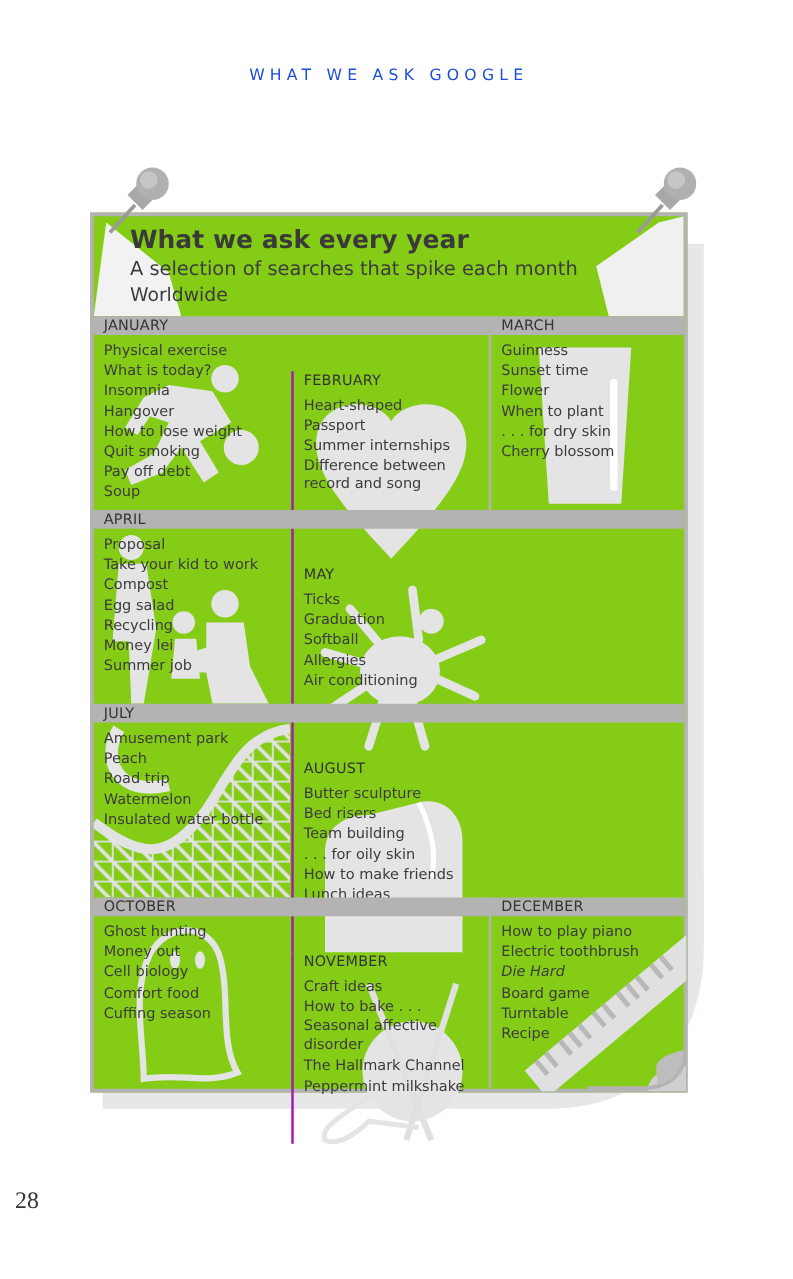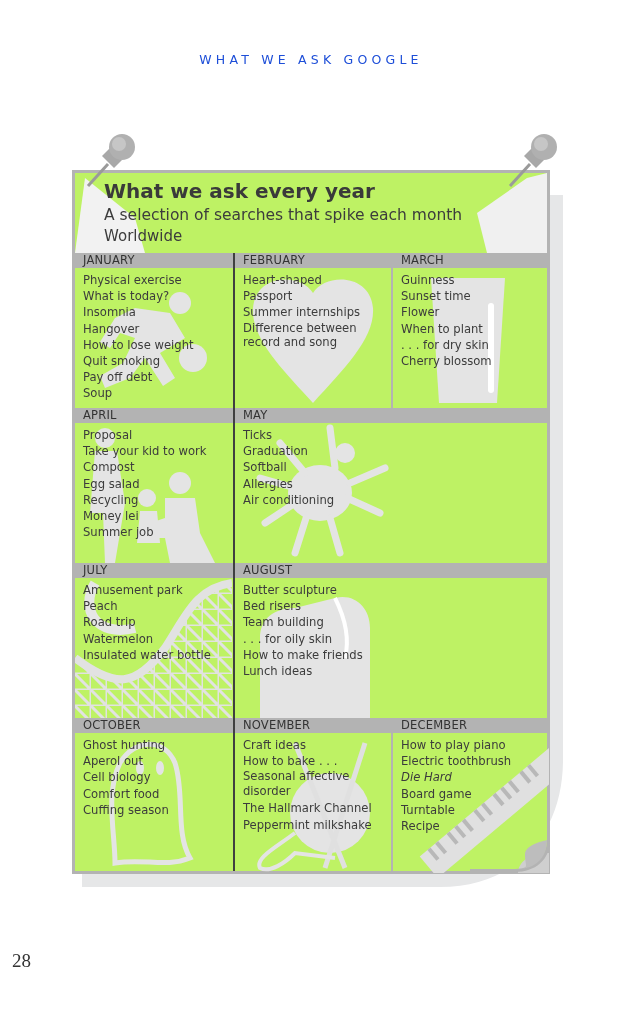--- a/index.html
+++ b/index.html
@@ -4,32 +4,32 @@
   <style>
     html, body { margin:0; padding:0; background:#ffffff; }
     body { width:634px; height:1023px; position:relative; overflow:hidden; font-family:"DejaVu Sans", sans-serif; color:#3c3c3c; }
     .running-head { position:absolute; top:52px; left:0; width:622px; text-align:center; font-family:"DejaVu Sans", sans-serif; font-size:12.5px; letter-spacing:4.2px; color:#1d4ed8; }
     .page-number { position:absolute; top:950px; left:12px; width:634px; font-family:"Liberation Serif", serif; font-size:19px; color:#333; }
 
     .shadow-right { position:absolute; left:549px; top:195px; width:14px; height:560px; background:#e6e7e8; }
     .shadow-bottom { position:absolute; left:82px; top:872px; width:360px; height:15px; background:#e6e7e8; }
     .shadow-curve { position:absolute; left:400px; top:700px; width:165px; height:187px; }
 
-    .card { position:absolute; left:72px; top:170px; width:472px; height:698px; border:3px solid #b3b3b3; border-bottom-right-radius:0; background:#bef264; }
+    .card { position:absolute; left:72px; top:170px; width:472px; height:698px; border:3px solid #b3b3b3; border-bottom-right-radius:0; background:#84cc16; }
     .card-header { position:absolute; left:0; top:0; width:472px; height:80px; }
     .card-title { position:absolute; left:29px; top:6px; font-family:"DejaVu Sans", sans-serif; font-weight:bold; font-size:20px; color:#3a3a3a; white-space:nowrap; }
     .card-subtitle { position:absolute; left:29px; top:33px; font-size:15.5px; color:#3c3c3c; white-space:nowrap; }
     .card-region { position:absolute; left:29px; top:54px; font-size:15px; color:#3c3c3c; white-space:nowrap; }
 
     .grid { position:absolute; left:0; top:80px; width:472px; height:618px; }
     .row { position:absolute; left:0; width:472px; height:155px; }
     .month-bar { position:absolute; left:0; top:0; width:472px; height:15px; background:#b3b3b3; }
     .cell { position:absolute; top:0; height:155px; }
     .cell.c0 { left:0; width:157px; }
-    .cell.c1 { left:158px; width:157px; border-left:2px solid #404040; }
+    .cell.c1 { left:158px; width:157px; border-left:2px solid #a21caf;margin-top:44px; }
     .cell.c2 { left:316px; width:156px; border-left:2px solid #b3b3b3; }
     .month-label { position:absolute; left:8px; top:1px; font-size:11.5px; line-height:13px; color:#333; letter-spacing:0.2px; }
     .cell.c1 .month-label, .cell.c2 .month-label { left:8px; }
     .items { position:absolute; left:8px; top:19px; list-style:none; margin:0; padding:0; font-size:11.6px; line-height:16.2px; color:#3c3c3c; white-space:nowrap; }
     .items li { margin:0; padding:0; }
     .items li.bold { color:#222; font-weight:normal; text-shadow:0.3px 0 0 #222; }
     .items li.italic { font-style:italic; }
     .items li.wrap { white-space:normal; width:128px; line-height:14.5px; margin-bottom:2px; }
     .bg-art { position:absolute; left:0; top:15px; width:100%; height:140px; overflow:hidden; pointer-events:none; }
 
@@ -198,21 +198,21 @@
       <div class="month-bar"></div>
       <div class="cell c0" style="height:153px">
         <svg class="bg-art" viewBox="0 0 157 140">
           <path d="M40 130 C40 100 30 60 45 30 C60 5 90 5 100 30 C110 60 100 100 115 125 C90 135 70 125 40 130 Z" fill="none" stroke="#e4e4e4" stroke-width="5"></path>
           <ellipse cx="65" cy="35" rx="4" ry="7" fill="#e4e4e4"></ellipse>
           <ellipse cx="85" cy="35" rx="4" ry="7" fill="#e4e4e4"></ellipse>
         </svg>
         <div class="month-label">OCTOBER</div>
         <ul class="items">
           <li>Ghost hunting</li>
-          <li>Aperol out</li>
+          <li>Money out</li>
           <li>Cell biology</li>
           <li>Comfort food</li>
           <li>Cuffing season</li>
         </ul>
       </div>
       <div class="cell c1" style="height:153px">
         <svg class="bg-art" viewBox="0 0 157 140">
           <circle cx="95" cy="80" r="40" fill="#e4e4e4"></circle>
           <path d="M60 10 L110 135 M130 10 L90 135" stroke="#e0e0e0" stroke-width="5"></path>
           <path d="M60 100 C40 115 20 125 25 135 C35 140 50 130 60 120 L100 125" stroke="#e4e4e4" stroke-width="4" fill="none"></path>

